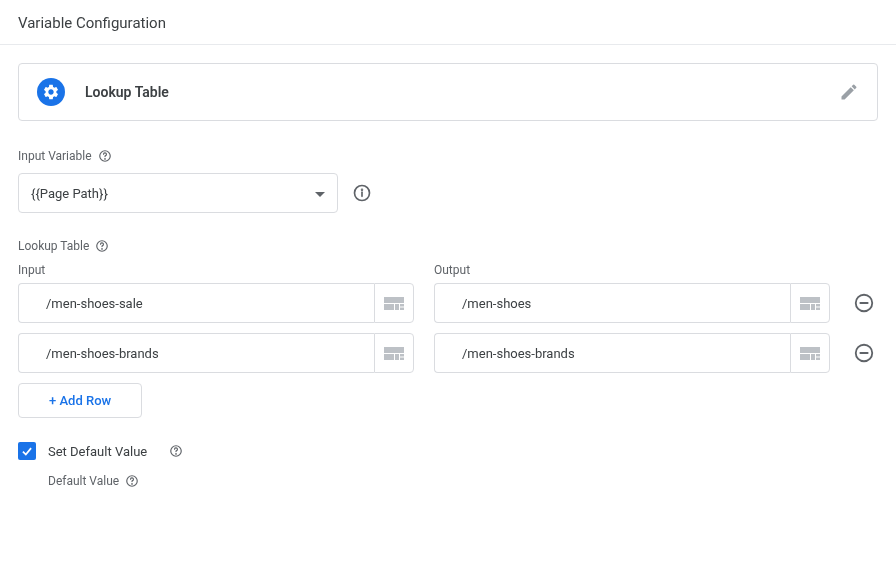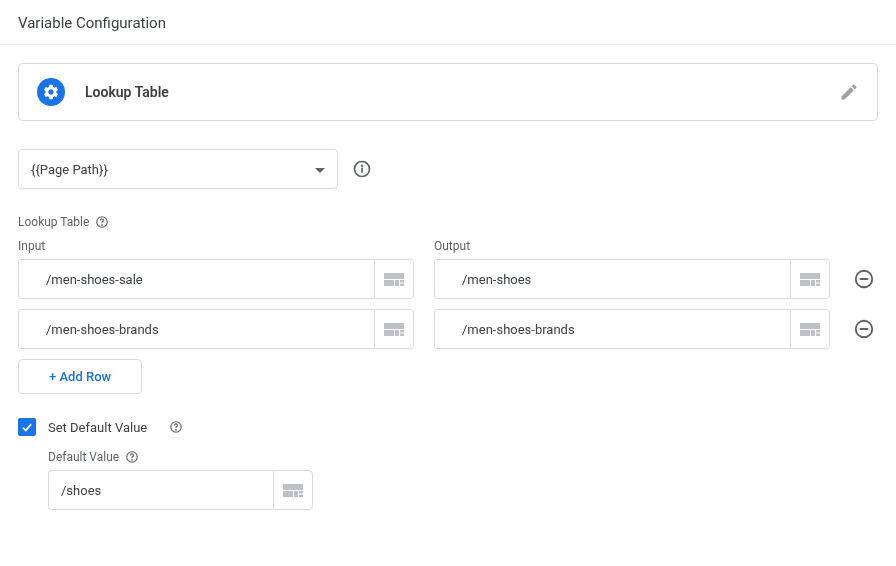--- a/index.html
+++ b/index.html
@@ -269,20 +269,30 @@
       </span>
       <span class="var-type-name">Lookup Table</span>
     </div>
     <span class="pencil-btn">
       <svg viewBox="0 0 24 24" fill="#9aa0a6">
           <path d="M3 17.25V21h3.75L17.81 9.94l-3.75-3.75L3 17.25zM20.71 7.04a1 1 0 0 0 0-1.41l-2.34-2.34a1 1 0 0 0-1.41 0l-1.83 1.83 3.75 3.75 1.83-1.83z"></path>
         </svg>
     </span>
   </div>
 
+  <div class="section-label">
+    <span>Input Variable</span>
+    <span class="help-icon">
+      <svg viewBox="0 0 24 24" fill="none" stroke="#5f6368" stroke-width="2">
+          <circle cx="12" cy="12" r="9"></circle>
+          <path d="M9.5 9a2.5 2.5 0 1 1 3.5 2.3c-.8.4-1 .9-1 1.7" stroke-linecap="round"></path>
+          <circle cx="12" cy="17" r="0.5" fill="#5f6368"></circle>
+        </svg>
+    </span>
+  </div>
 
   <div class="input-var-row">
     <div class="select-box">
       <span>{{Page Path}}</span>
       <span class="arrow-down">
         <svg width="10" height="6" viewBox="0 0 10 6">
             <path d="M0 0l5 5 5-5z" fill="#5f6368"></path>
           </svg>
       </span>
     </div>
@@ -410,28 +420,16 @@
       <div class="section-label">
         <span>Default Value</span>
         <span class="help-icon">
           <svg viewBox="0 0 24 24" fill="none" stroke="#5f6368" stroke-width="2">
               <circle cx="12" cy="12" r="9"></circle>
               <path d="M9.5 9a2.5 2.5 0 1 1 3.5 2.3c-.8.4-1 .9-1 1.7" stroke-linecap="round"></path>
               <circle cx="12" cy="17" r="0.5" fill="#5f6368"></circle>
             </svg>
         </span>
       </div>
-      <div class="default-input-wrap">
-        <input class="text-input-solo" value="/shoes" style="">
-        <span class="cell-addon">
-          <svg viewBox="0 0 20 13">
-              <rect x="0" y="0" width="20" height="6"></rect>
-              <rect x="0" y="7" width="10" height="6"></rect>
-              <rect x="11" y="7" width="4" height="6"></rect>
-              <rect x="16" y="7" width="4" height="2.5"></rect>
-              <rect x="16" y="10.5" width="4" height="2.5"></rect>
-            </svg>
-        </span>
-      </div>
     </div>
   </div>
 
 </div>
 
 </body></html>

